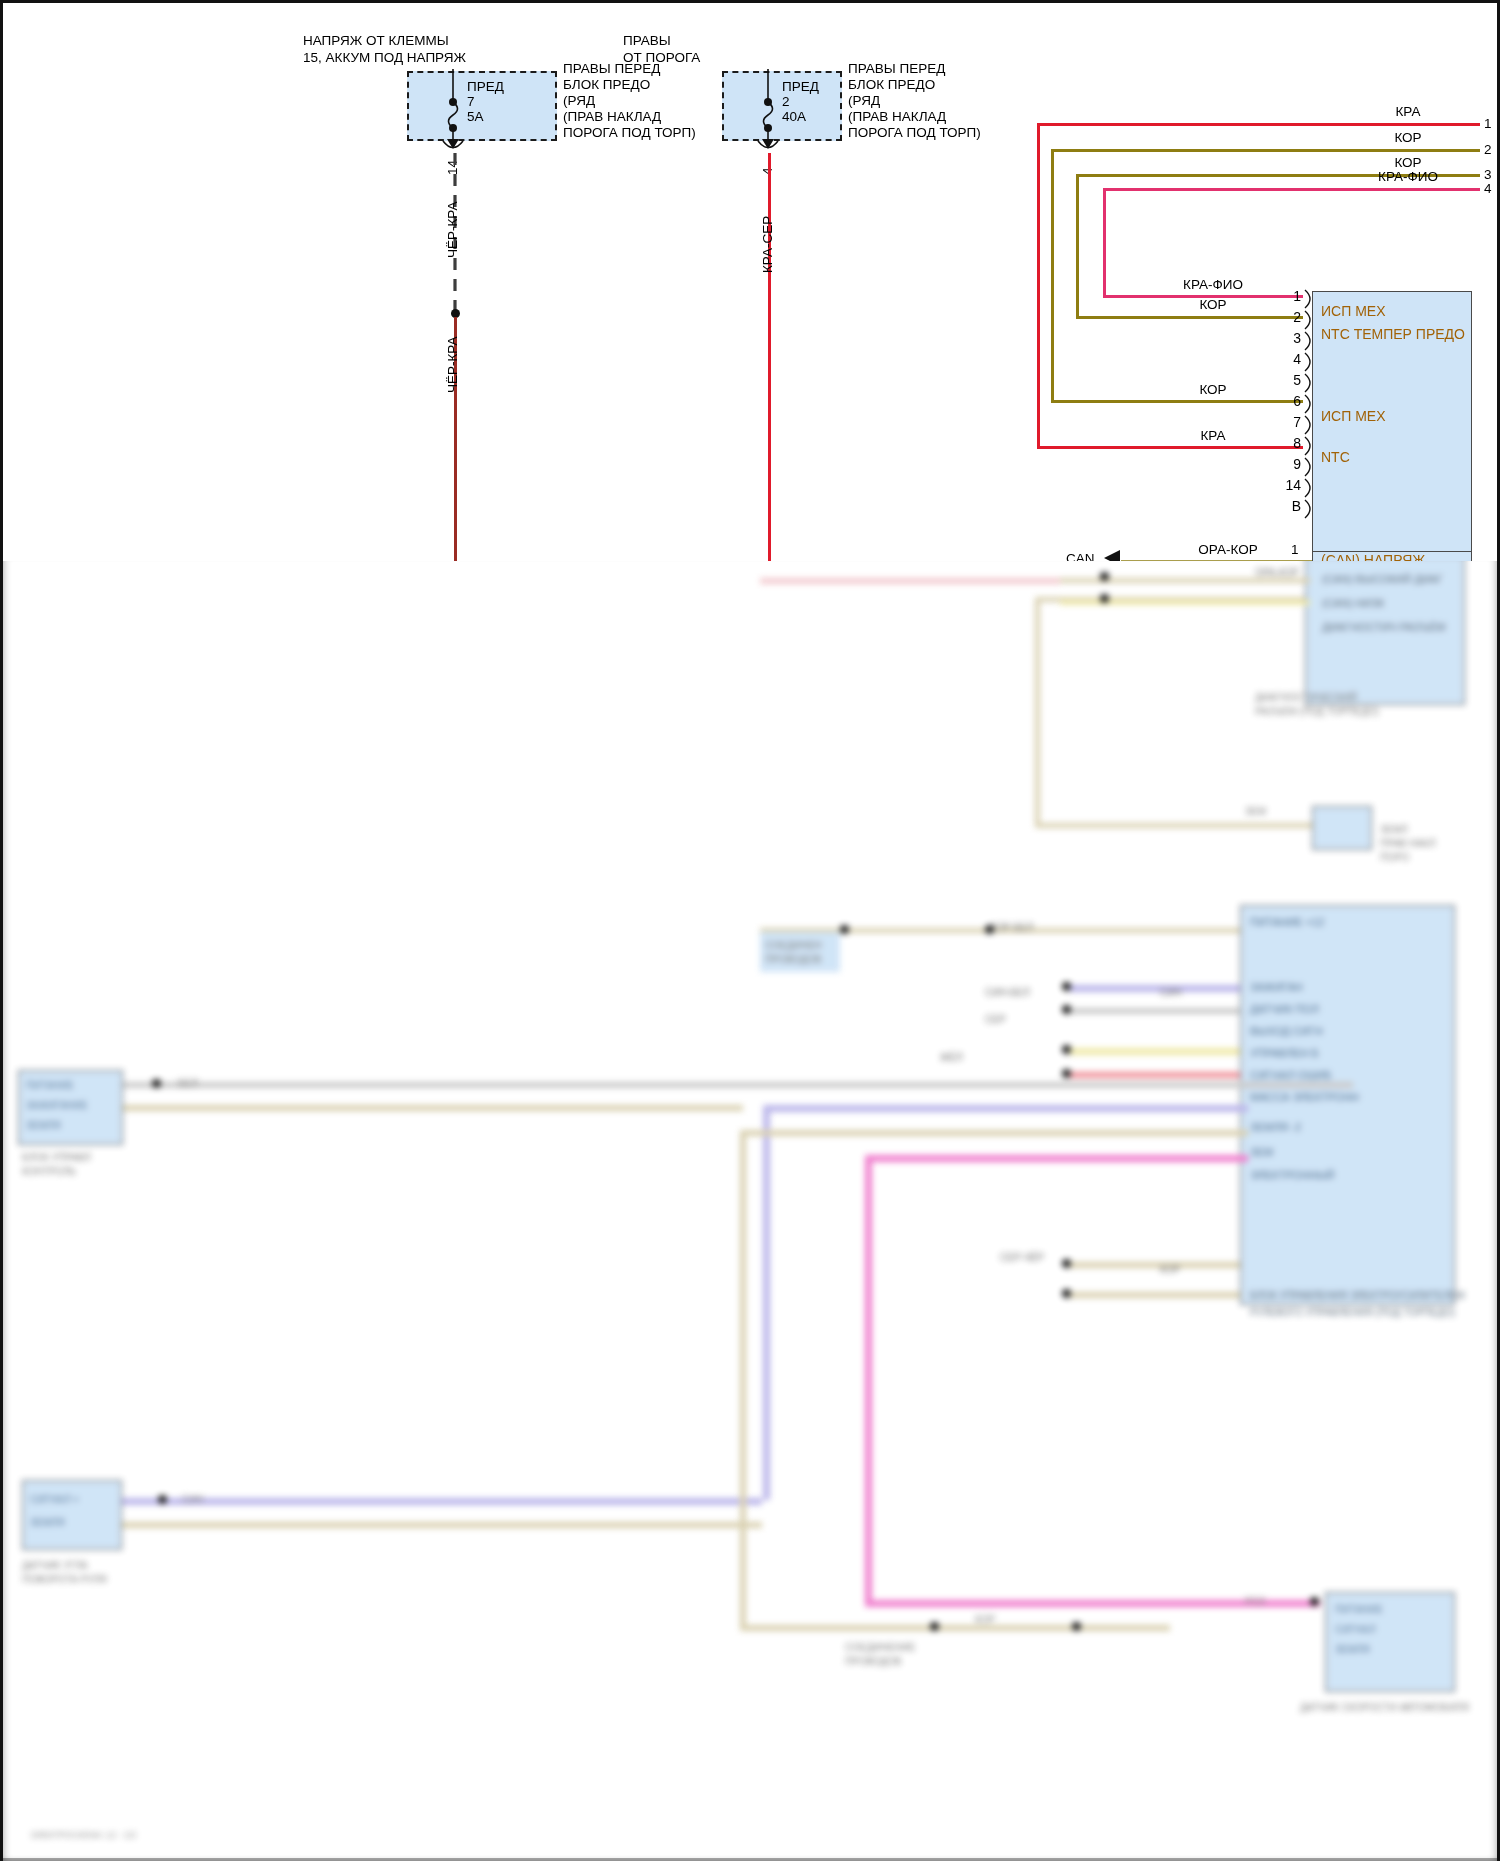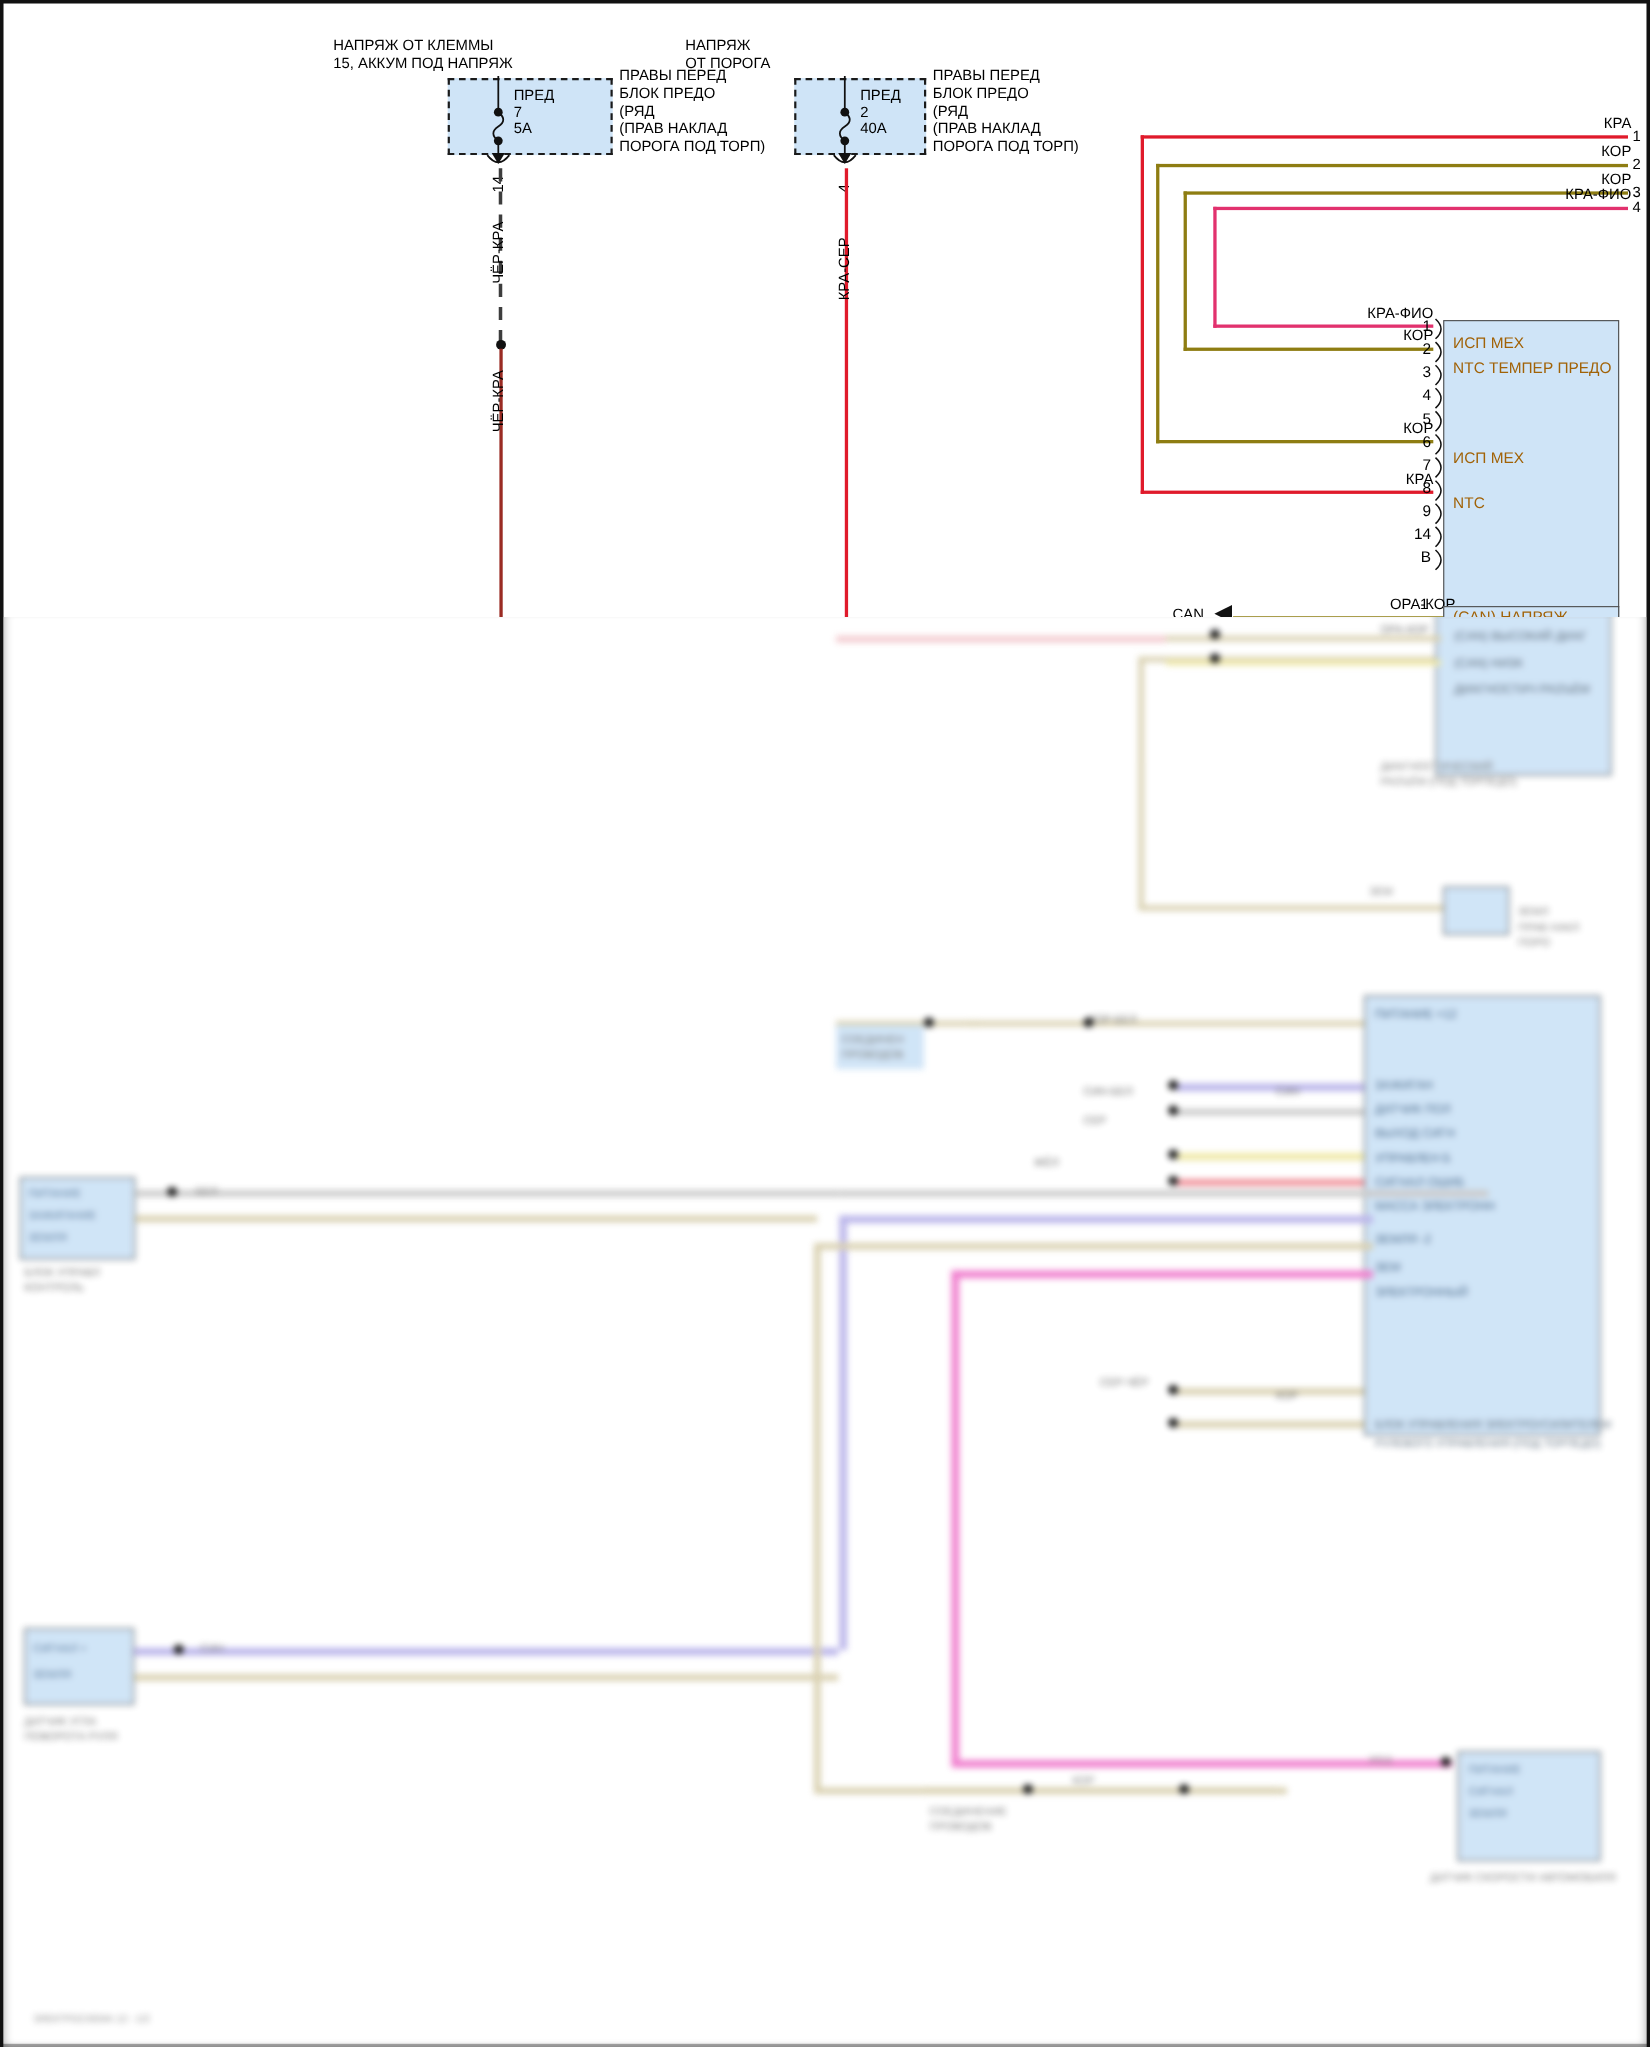--- a/index.html
+++ b/index.html
@@ -30,21 +30,21 @@
   .mag{background:#f07ccd;}
   .grey{background:#c9c9c9;}
   .yel{background:#efe9a8;}
   .darkred{background:#9a2b23;}
 
   .fbox{position:absolute;border:2px dashed #1b1b1b;background:#cfe4f7;box-sizing:border-box;}
   .modbox{position:absolute;border:1px solid #4a4a4a;background:#cfe4f7;box-sizing:border-box;}
 
   .lbl{position:absolute;font-size:13.5px;color:#000;line-height:15.5px;white-space:nowrap;}
   .lbl.ctr{text-align:left;}
-  .lbl.rt{text-align:right;}
+  .lbl.rt{text-align:center;}
   .vert{position:absolute;font-size:13.5px;color:#000;white-space:nowrap;
         transform:rotate(-90deg);transform-origin:0 0;}
   .pin{position:absolute;font-size:14px;color:#000;text-align:right;width:26px;}
   .modlbl{position:absolute;font-size:14px;color:#a16207;white-space:nowrap;}
   .dot{position:absolute;width:9px;height:9px;border-radius:50%;background:#111;}
   svg{display:block;overflow:visible;}
 </style>
 </head>
 <body>
 
@@ -203,21 +203,21 @@
     <svg style="position:absolute;left:449px;top:150px;" width="6" height="160">
       <line x1="3" y1="0" x2="3" y2="158" stroke="#3d3d3d" stroke-width="3.2" stroke-dasharray="12,9"></line>
     </svg>
     <div class="vert" style="left:442px;top:255px;">ЧЁР-КРА</div>
 
     <div class="dot" style="left:448px;top:306px;"></div>
 
     <div class="wire v darkred" style="left:451px;top:314px;width:3px;height:250px;"></div>
     <div class="vert" style="left:442px;top:390px;">ЧЁР-КРА</div>
 
-    <div class="lbl ctr" style="left:620px;top:30px;width:200px;">НАПРЯЖ</div>
+    <div class="lbl ctr" style="left:620px;top:30px;width:200px;">ПРАВЫ</div>
     <div class="lbl ctr" style="left:620px;top:47px;width:200px;">ОТ ПОРОГА</div>
 
     <div class="fbox" style="left:719px;top:68px;width:120px;height:70px;"></div>
 
     <svg style="position:absolute;left:745px;top:66px;" width="40" height="82">
       <line x1="20" y1="0" x2="20" y2="33" stroke="#111" stroke-width="1.6"></line>
       <circle cx="20" cy="33" r="4" fill="#111"></circle>
       <path d="M20 33 q9 7 0 13 q-9 6 0 13" stroke="#111" stroke-width="1.6" fill="none"></path>
       <circle cx="20" cy="59" r="4" fill="#111"></circle>
       <line x1="20" y1="59" x2="20" y2="76" stroke="#111" stroke-width="1.6"></line>

